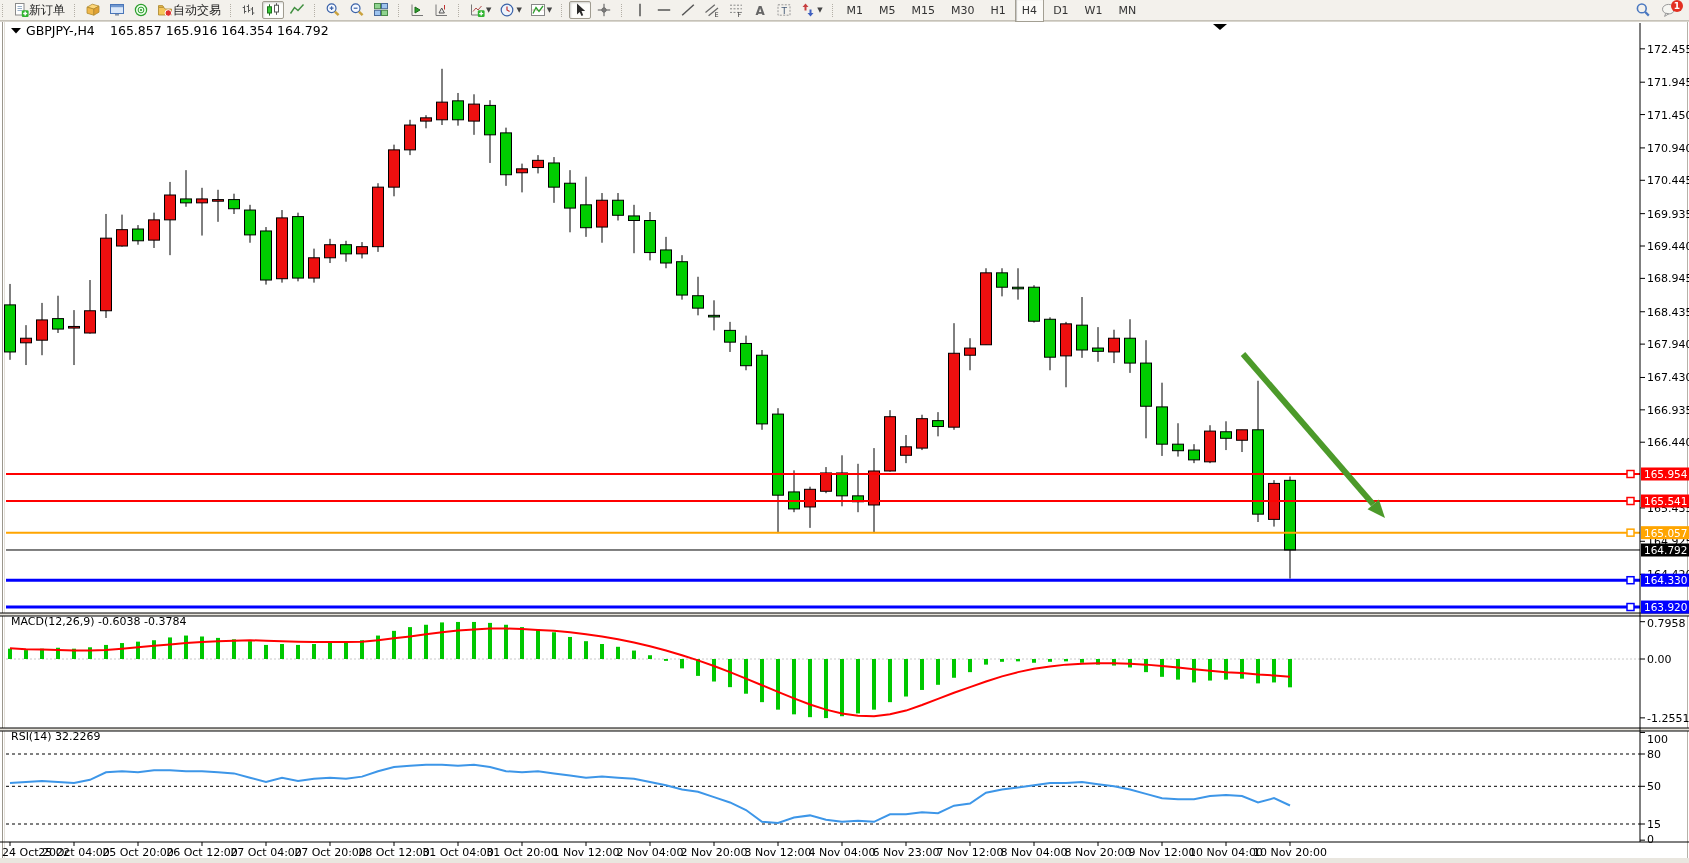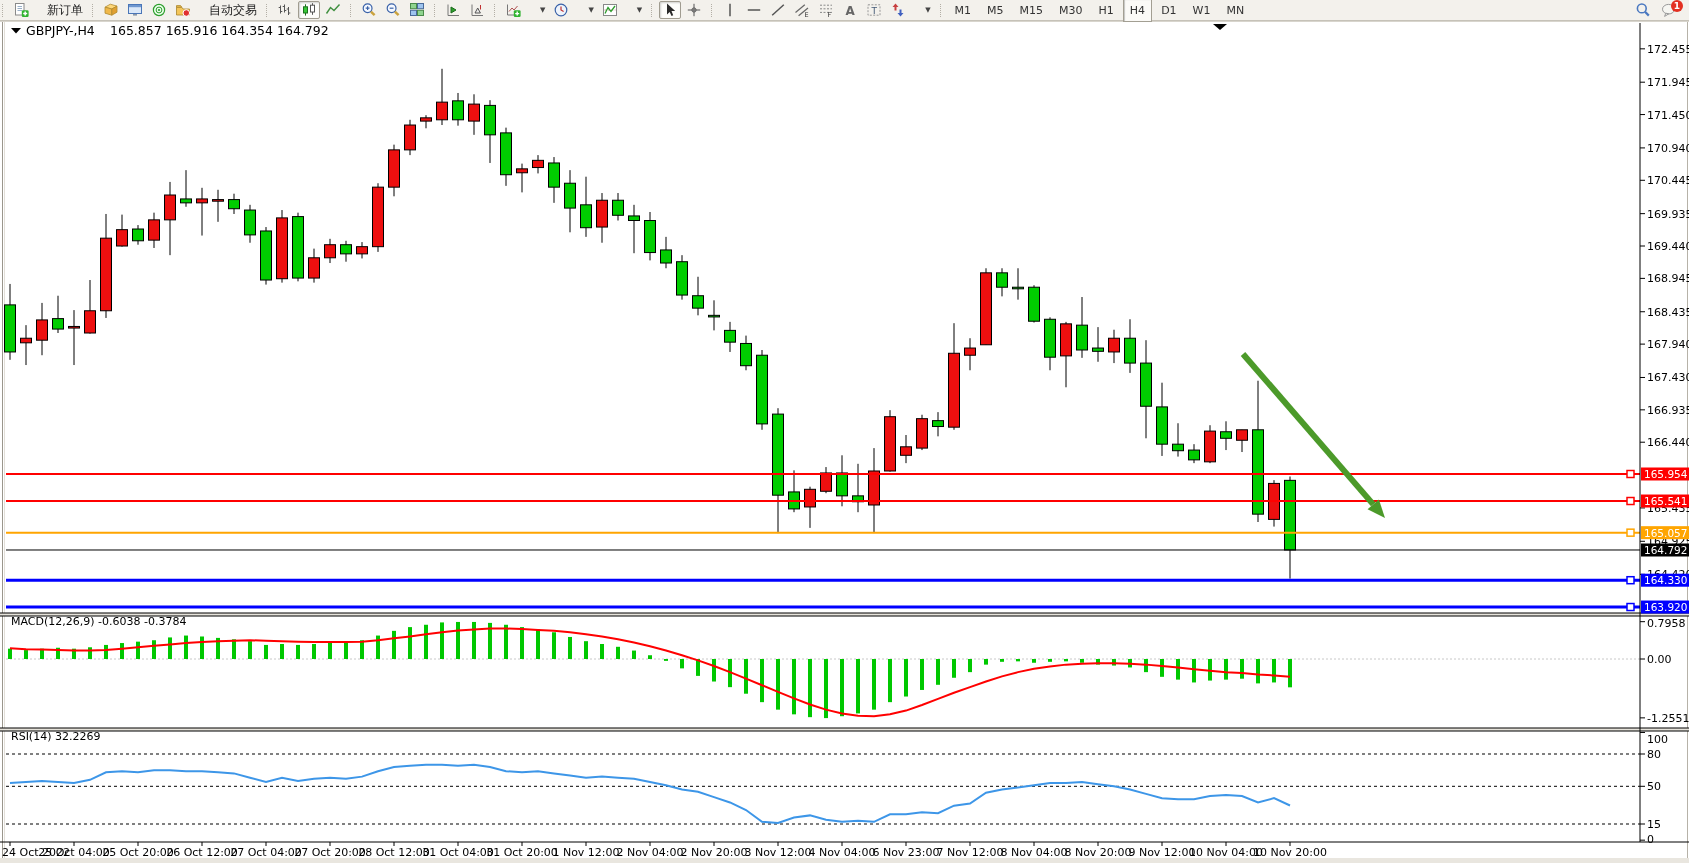--- a/index.html
+++ b/index.html
@@ -4,21 +4,21 @@
 <style>
   html,body{margin:0;padding:0;}
   body{width:1689px;height:863px;overflow:hidden;background:#fff;
        font-family:"DejaVu Sans","Liberation Sans",sans-serif;}
   #toolbar{position:absolute;top:0;left:0;width:1689px;height:21px;
     background:#f3f1ec;border-bottom:1px solid #c6c2b8;display:flex;
     align-items:center;box-sizing:border-box;z-index:5;}
   .tb-group{display:flex;align-items:center;height:21px;padding:0 3px 0 1px;}
   .tb-group::before{content:"";width:2px;height:13px;border-left:1px dotted #b3afa6;
     margin:0 4px 0 1px;}
-  .tb-btn{display:flex;align-items:center;gap:18px;padding:1px 2px;margin:6px 1px;
+  .tb-btn{display:flex;align-items:center;gap:0;padding:1px 2px;margin:6px 1px;
     border:1px solid transparent;border-radius:2px;height:18px;box-sizing:border-box;
     font-size:12px;color:#222;cursor:default;}
   .tb-btn.active{background:#fdfdfb;border-color:#a09c90;
     box-shadow:inset 1px 1px 2px rgba(0,0,0,.18);}
   .tb-btn svg{display:block;}
   .tb-caret{font-size:7px;color:#444;margin-left:1px;}
   .tf-btn{font-size:11px;color:#333;padding:11px 6px;margin:0 1px;height:14px;
     display:flex;align-items:center;border:1px solid transparent;box-sizing:border-box;}
   .tf-btn.active{background:#fbfaf7;border-color:#a39f93;
     box-shadow:inset 1px 1px 1px rgba(0,0,0,.22);}

